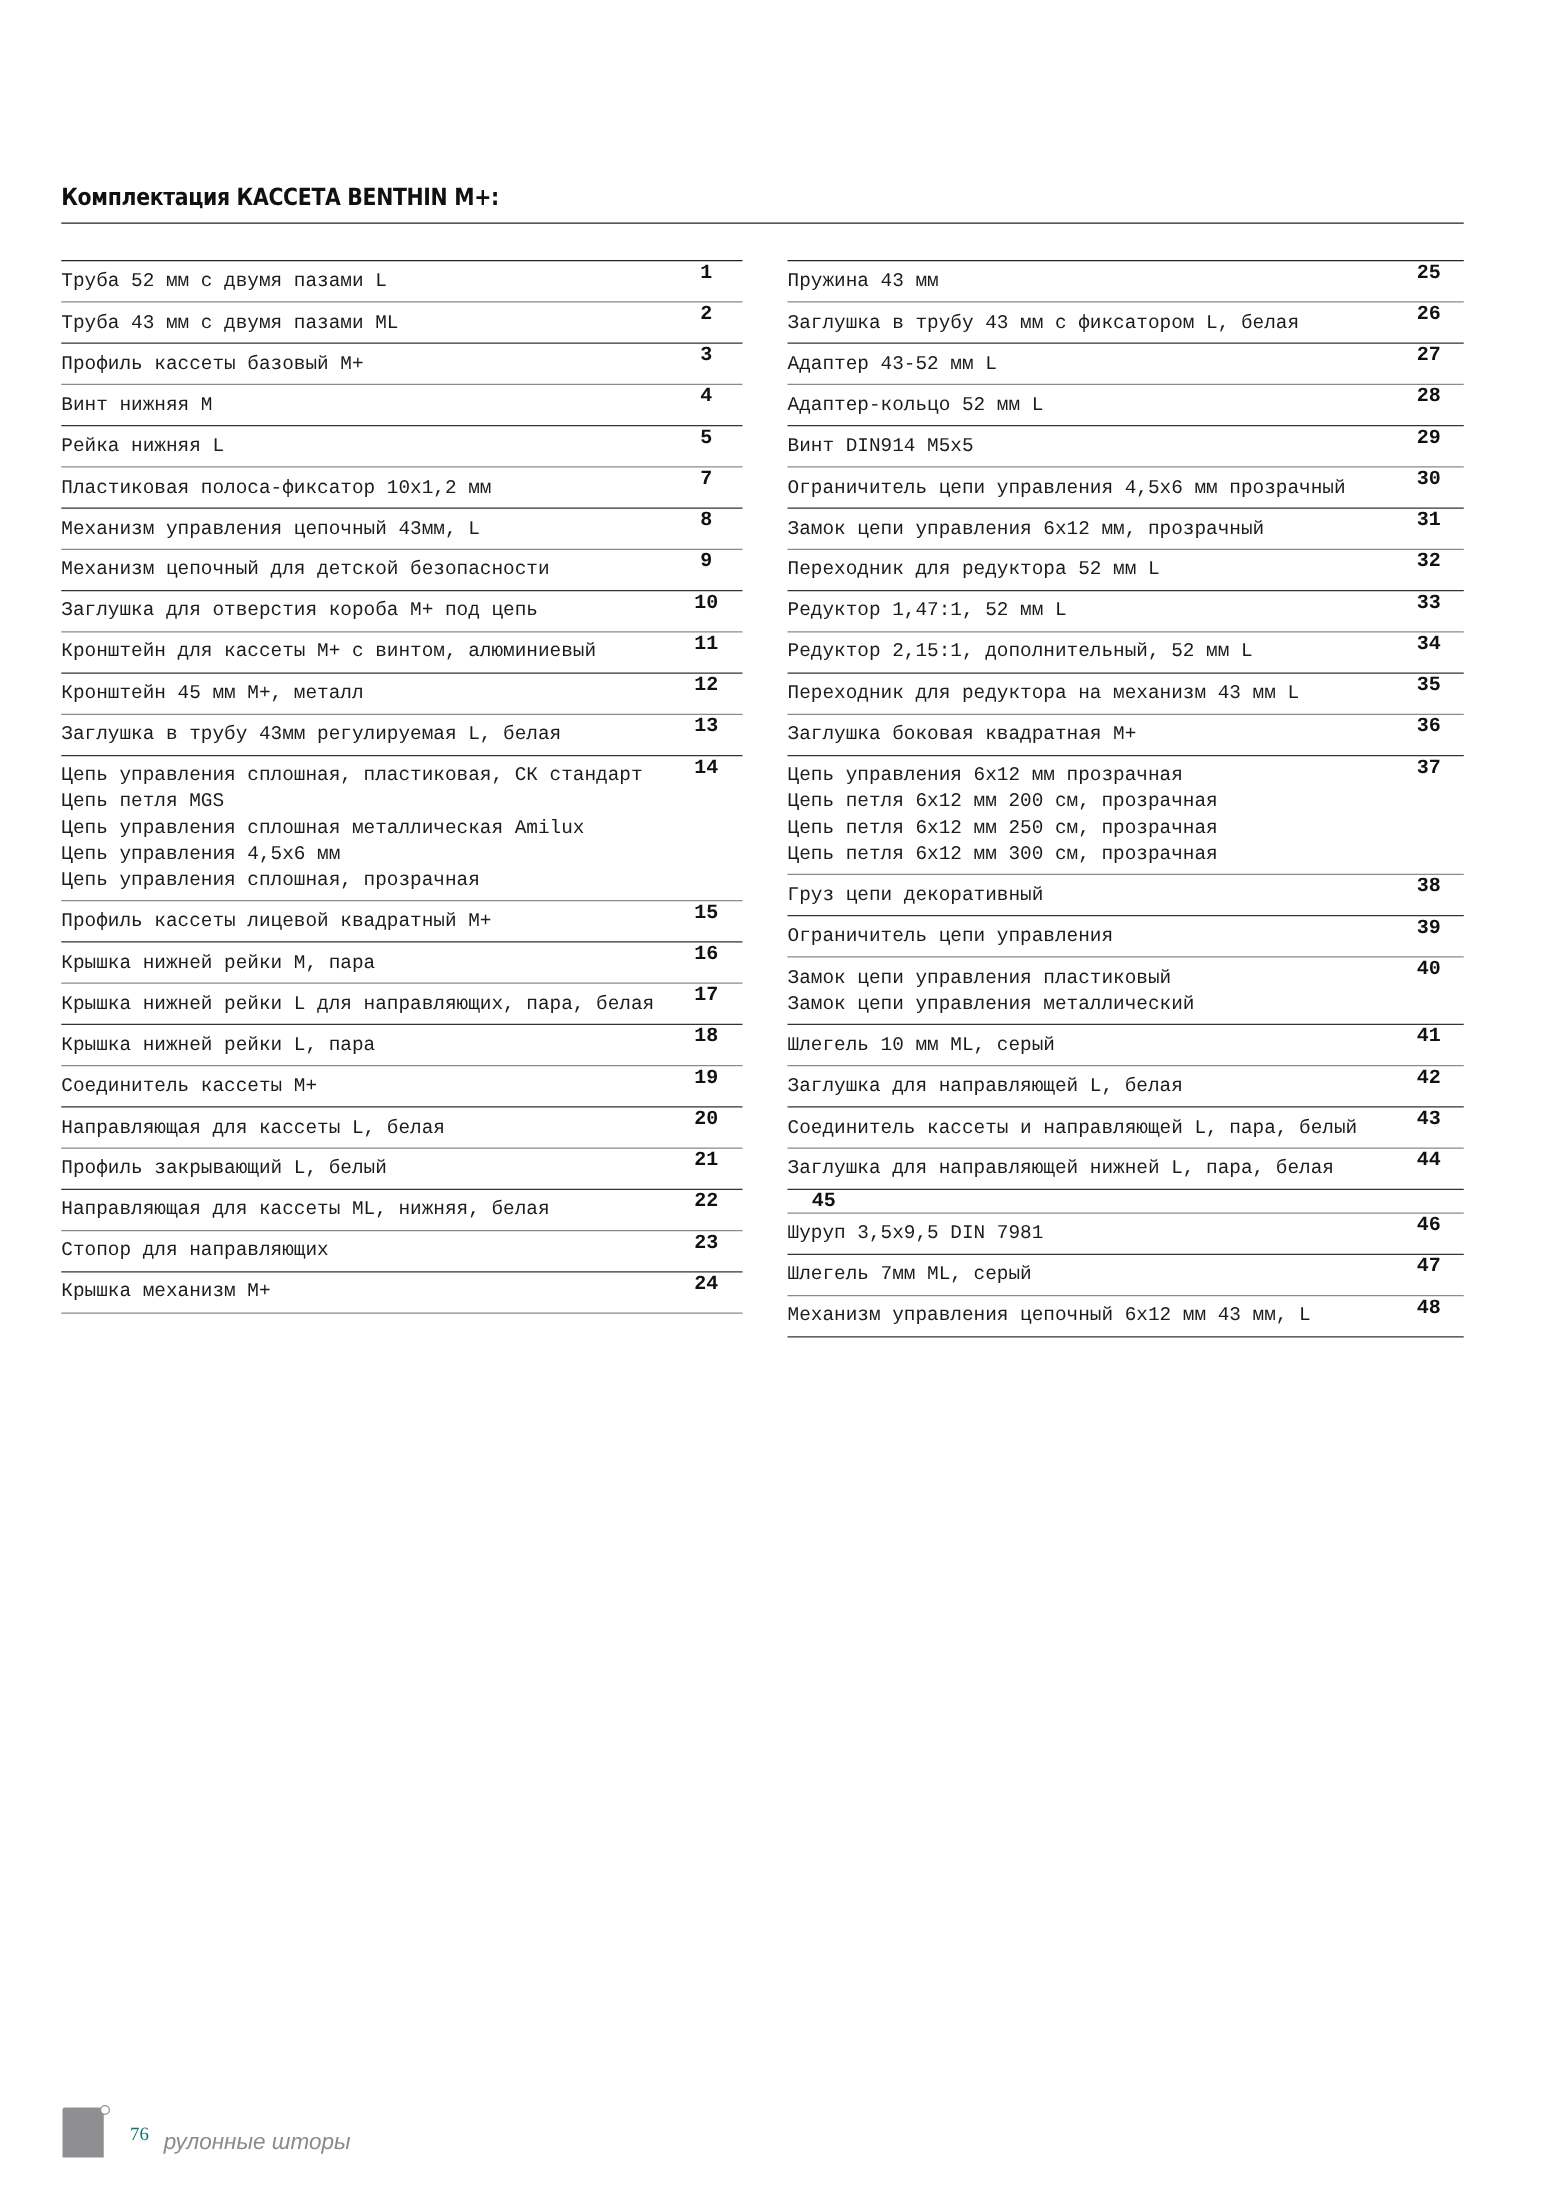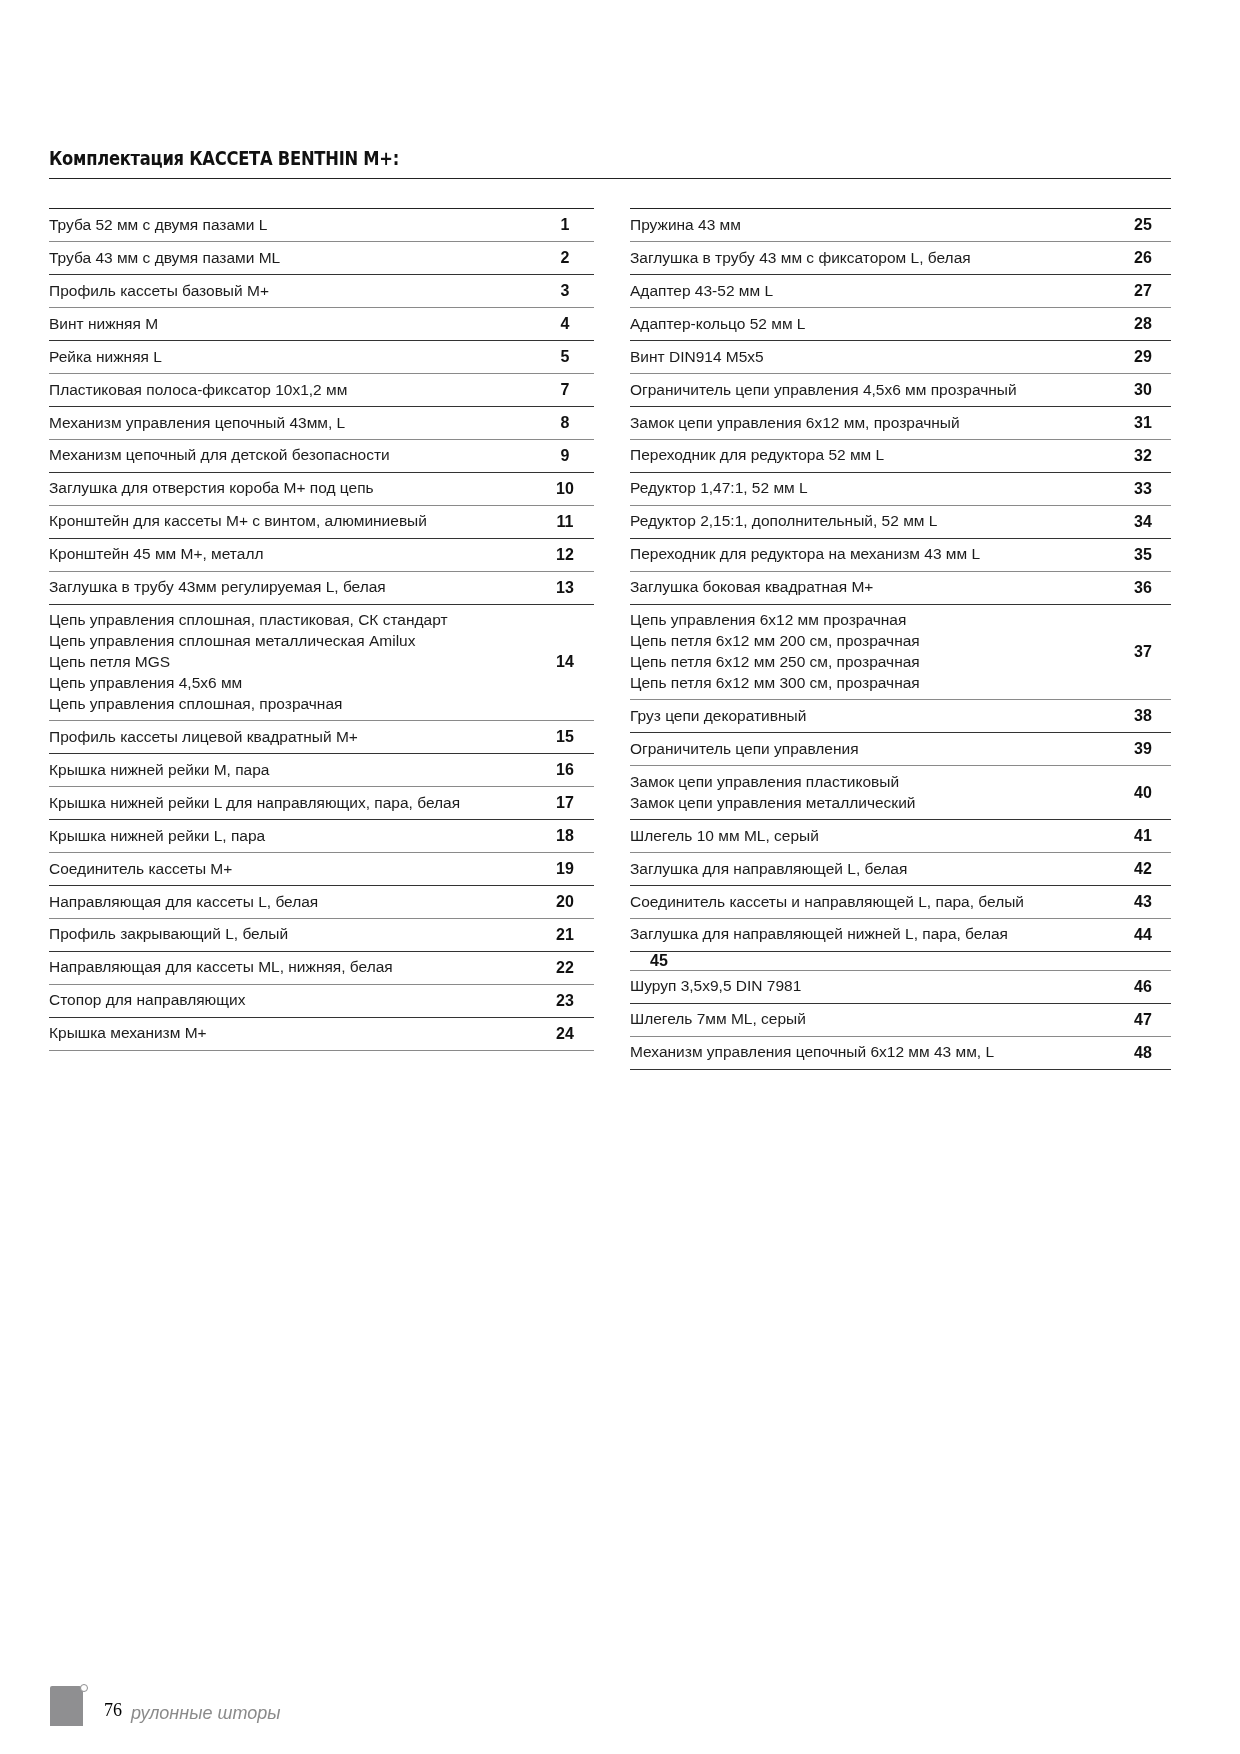--- a/index.html
+++ b/index.html
@@ -7,32 +7,32 @@
          font-family: "Liberation Sans", "DejaVu Sans", sans-serif; color: #1a1a1a; }
   .title { position: absolute; left: 49px; top: 147px; font-size: 19px; font-weight: bold;
            font-family: "DejaVu Sans", sans-serif; letter-spacing: -0.3px; transform: scaleX(0.86);
            transform-origin: left top; color: #111; }
   .title-rule { position: absolute; left: 49px; top: 178px; width: 1122px; height: 0;
                 border-top: 1.5px solid #222; }
   .col { position: absolute; top: 208px; }
   .col-left { left: 49px; width: 545px; }
   .col-right { left: 630px; width: 541px; }
   .col-top-rule { border-top: 1.5px solid #222; }
-  .row { display: flex; align-items: center; border-bottom: 1.5px solid #333; box-sizing: border-box; }
+  .row { display: flex; align-items: flex-start; border-bottom: 1.5px solid #333; box-sizing: border-box; font-family: Liberation Mono, monospace; }
   .row:nth-child(odd) { border-bottom-color: #8a8a8a; }
   .row .name { flex: 1; font-size: 15.5px; line-height: 20.8px; padding: 5.6px 0 5.6px 0; color: #1c1c1c; }
   .row .name div { white-space: nowrap; }
   .row .num { width: 56px; text-align: center; font-weight: bold; font-size: 16px; color: #111;
               border-left: 1px solid transparent; }
   .col-left .row .num { width: 58px; }
   .footer-tab { position: absolute; left: 50px; top: 1686px; width: 33px; height: 40px; background: #8f8f91;
                 border-radius: 2px 4px 0 0; }
   .footer-dot { position: absolute; left: 80px; top: 1684px; width: 6px; height: 6px; border-radius: 50%;
                 border: 1px solid #8f8f91; background: #fff; }
-  .page-num { position: absolute; left: 104px; top: 1700px; font-size: 18px; font-family: "Liberation Serif", serif; color: #000000; }
+  .page-num { position: absolute; left: 104px; top: 1700px; font-size: 15px; font-family: "Liberation Serif", serif; color: #0f766e; }
   .section-name { position: absolute; left: 131px; top: 1703px; font-size: 18px; font-style: italic; color: #8a8a8a; }
 </style>
 </head>
 <body>
 
 <div class="title">Комплектация КАССЕТА BENTHIN M+:</div>
 <div class="title-rule"></div>
 
 <div class="col col-left col-top-rule">
     <div class="row">
@@ -103,22 +103,22 @@
     </div>
     <div class="row">
       <div class="name">
         <div>Заглушка в трубу 43мм регулируемая L, белая</div>
       </div>
       <div class="num">13</div>
     </div>
     <div class="row">
       <div class="name">
         <div>Цепь управления сплошная, пластиковая, СК стандарт</div>
+        <div>Цепь петля MGS</div>
         <div>Цепь управления сплошная металлическая Amilux</div>
-        <div>Цепь петля MGS</div>
         <div>Цепь управления 4,5х6 мм</div>
         <div>Цепь управления сплошная, прозрачная</div>
       </div>
       <div class="num">14</div>
     </div>
     <div class="row">
       <div class="name">
         <div>Профиль кассеты лицевой квадратный M+</div>
       </div>
       <div class="num">15</div>

